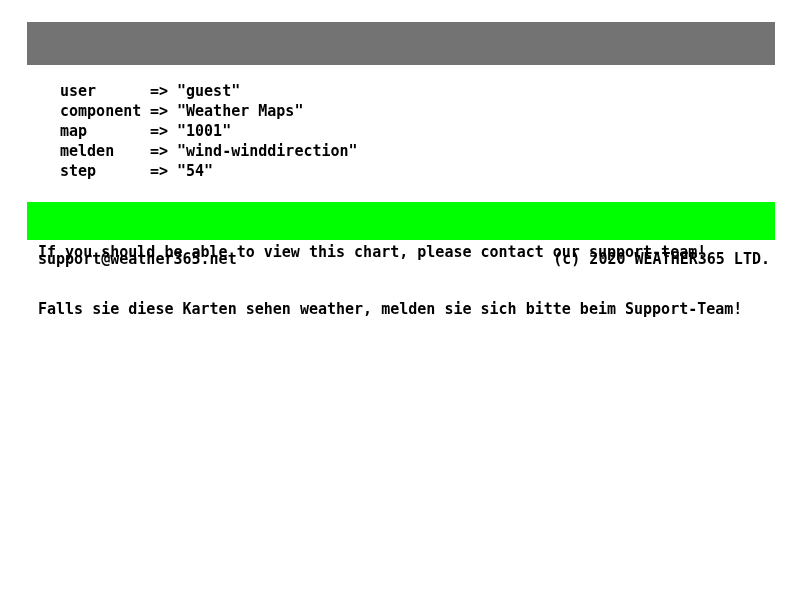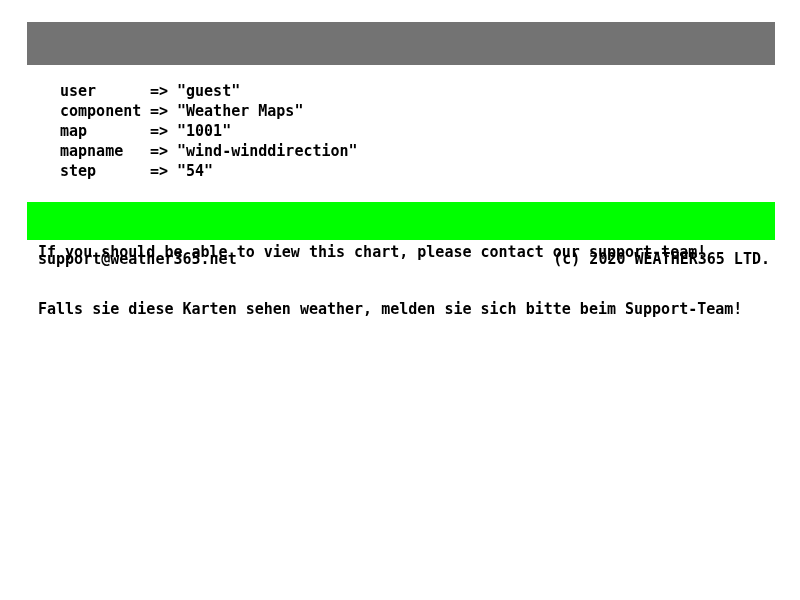--- a/index.html
+++ b/index.html
@@ -79,21 +79,21 @@
     <span class="kv-key">component</span>
     <span class="kv-arrow">=&gt;</span>
     <span class="kv-value">"Weather Maps"</span>
   </div>
   <div class="kv-row">
     <span class="kv-key">map</span>
     <span class="kv-arrow">=&gt;</span>
     <span class="kv-value">"1001"</span>
   </div>
   <div class="kv-row">
-    <span class="kv-key">mapname</span>
+    <span class="kv-key">melden</span>
     <span class="kv-arrow">=&gt;</span>
     <span class="kv-value">"wind-winddirection"</span>
   </div>
   <div class="kv-row">
     <span class="kv-key">step</span>
     <span class="kv-arrow">=&gt;</span>
     <span class="kv-value">"54"</span>
   </div>
 </div>
 

